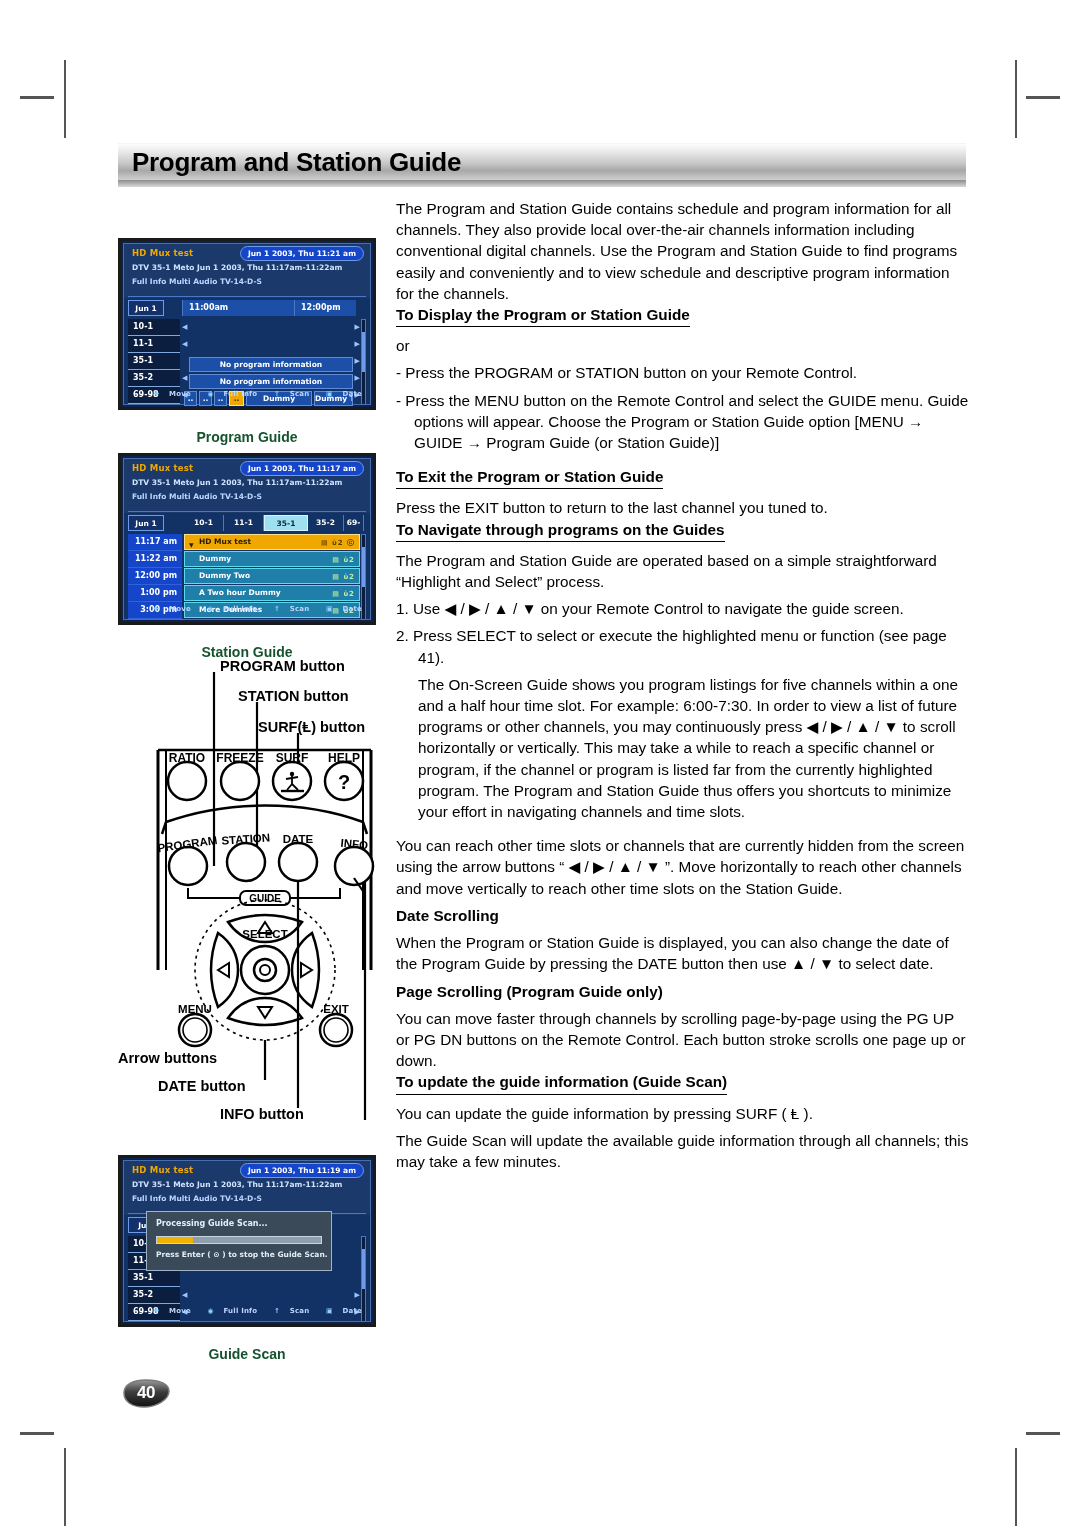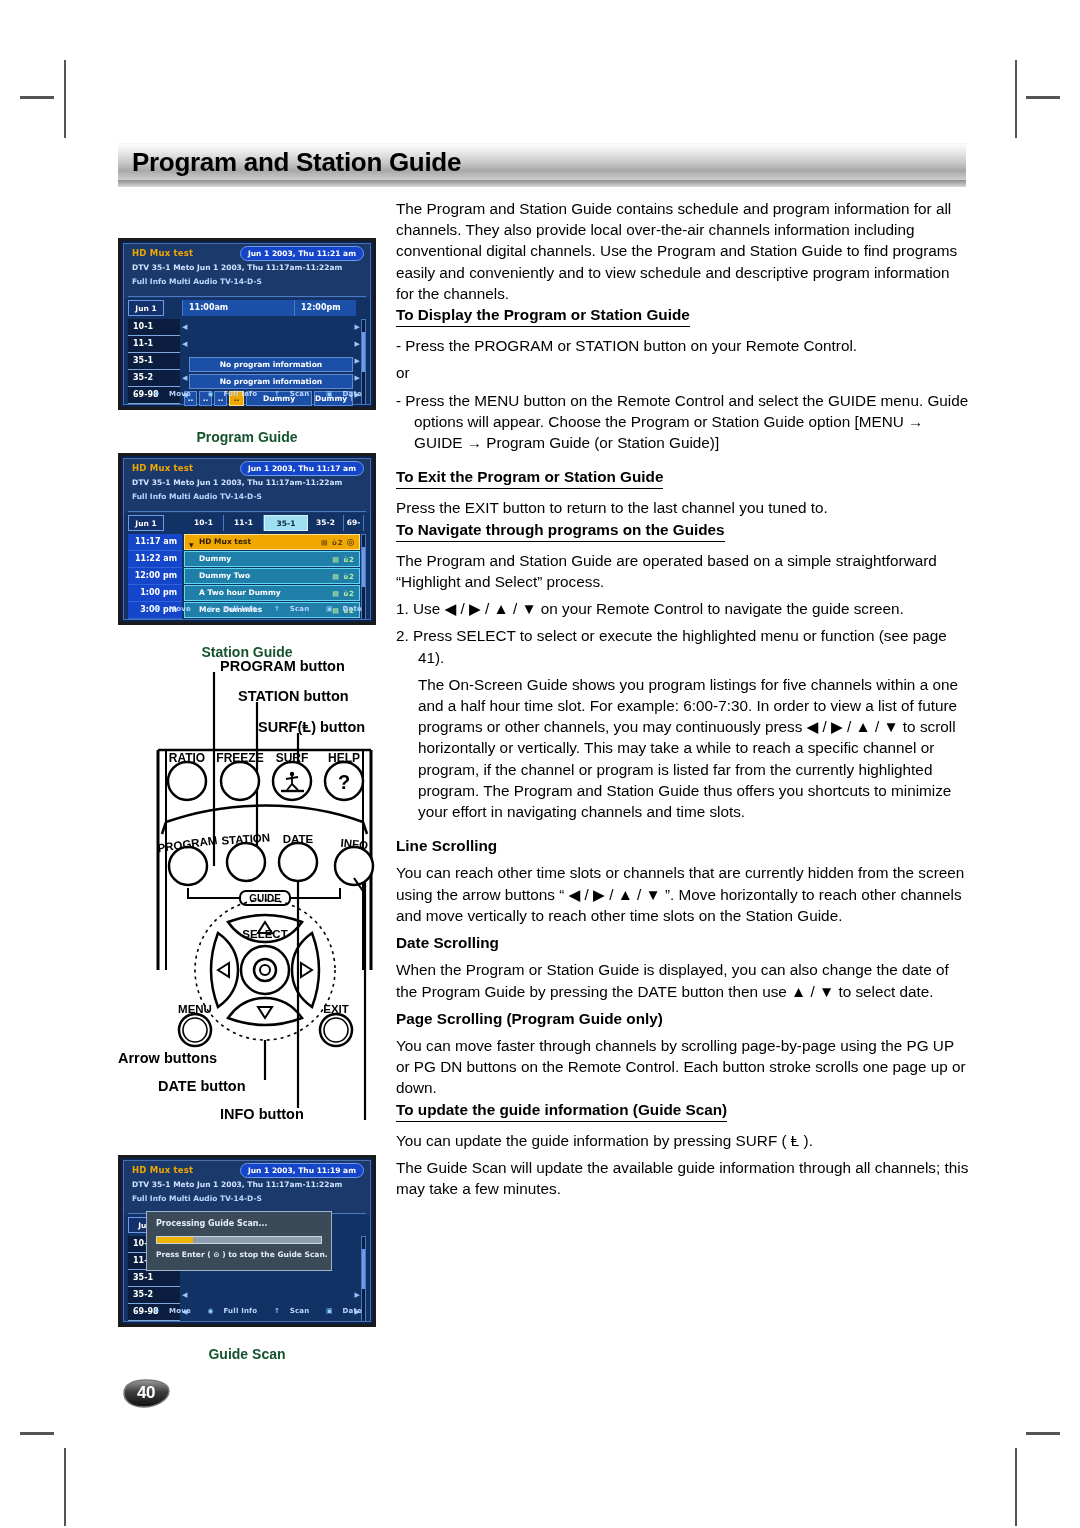--- a/index.html
+++ b/index.html
@@ -481,36 +481,35 @@
       </div>
     </div>
   </div>
   <div class="caption">Guide Scan</div>
 </div>
 
 <div id="right-col">
   <p class="para">The Program and Station Guide contains schedule and program information for all channels. They also provide local over-the-air channels information including conventional digital channels. Use the Program and Station Guide to find programs easily and conveniently and to view schedule and descriptive program information for the channels.</p>
 
   <div><span class="sub-head">To Display the Program or Station Guide</span></div>
+  <p class="dash-item">or</p>
   <p class="dash-item">-  Press the PROGRAM or STATION button on your Remote Control.</p>
-  <p class="dash-item">or</p>
   <p class="dash-item">-  Press the MENU button on the Remote Control and select the GUIDE menu. Guide options will appear. Choose the Program or Station Guide option [MENU → GUIDE → Program Guide (or Station Guide)]</p>
 
   <div class="gap"></div>
   <div><span class="sub-head">To Exit the Program or Station Guide</span></div>
   <p class="para tight">Press the EXIT button to return to the last channel you tuned to.</p>
 
   <div><span class="sub-head">To Navigate through programs on the Guides</span></div>
   <p class="para tight">The Program and Station Guide are operated based on a simple straightforward “Highlight and Select” process.</p>
   <p class="num-item">1. Use ◀ / ▶ / ▲ / ▼ on your Remote Control to navigate the guide screen.</p>
   <p class="num-item">2. Press SELECT to select or execute the highlighted menu or function (see page 41).</p>
   <p class="cont">The On-Screen Guide shows you program listings for five channels within a one and a half hour time slot. For example: 6:00-7:30. In order to view a list of future programs or other channels, you may continuously press ◀ / ▶ / ▲ / ▼ to scroll horizontally or vertically. This may take a while to reach a specific channel or program, if the channel or program is listed far from the currently highlighted program.  The Program and Station Guide thus offers you shortcuts to minimize your effort in navigating channels and time slots.</p>
 
   <div class="gap-sm"></div>
-  <p class="sub-head-plain">Line Scrolling</p>
   <p class="para tight">You can reach other time slots or channels that are currently hidden from the screen using the arrow buttons “ ◀ / ▶ / ▲ / ▼ ”. Move horizontally to reach other channels and move vertically to reach other time slots on the Station Guide.</p>
 
   <p class="sub-head-plain">Date Scrolling</p>
   <p class="para tight">When the Program or Station Guide is displayed, you can also change the date of the Program Guide by pressing the DATE button then use ▲ / ▼ to select date.</p>
 
   <p class="sub-head-plain">Page Scrolling (Program Guide only)</p>
   <p class="para tight">You can move faster through channels by scrolling page-by-page using the PG UP or PG DN buttons on the Remote Control. Each button stroke scrolls one page up or down.</p>
 
   <div><span class="sub-head">To update the guide information (Guide Scan)</span></div>
   <p>You can update the guide information by pressing SURF ( Ⱡ ).</p>

